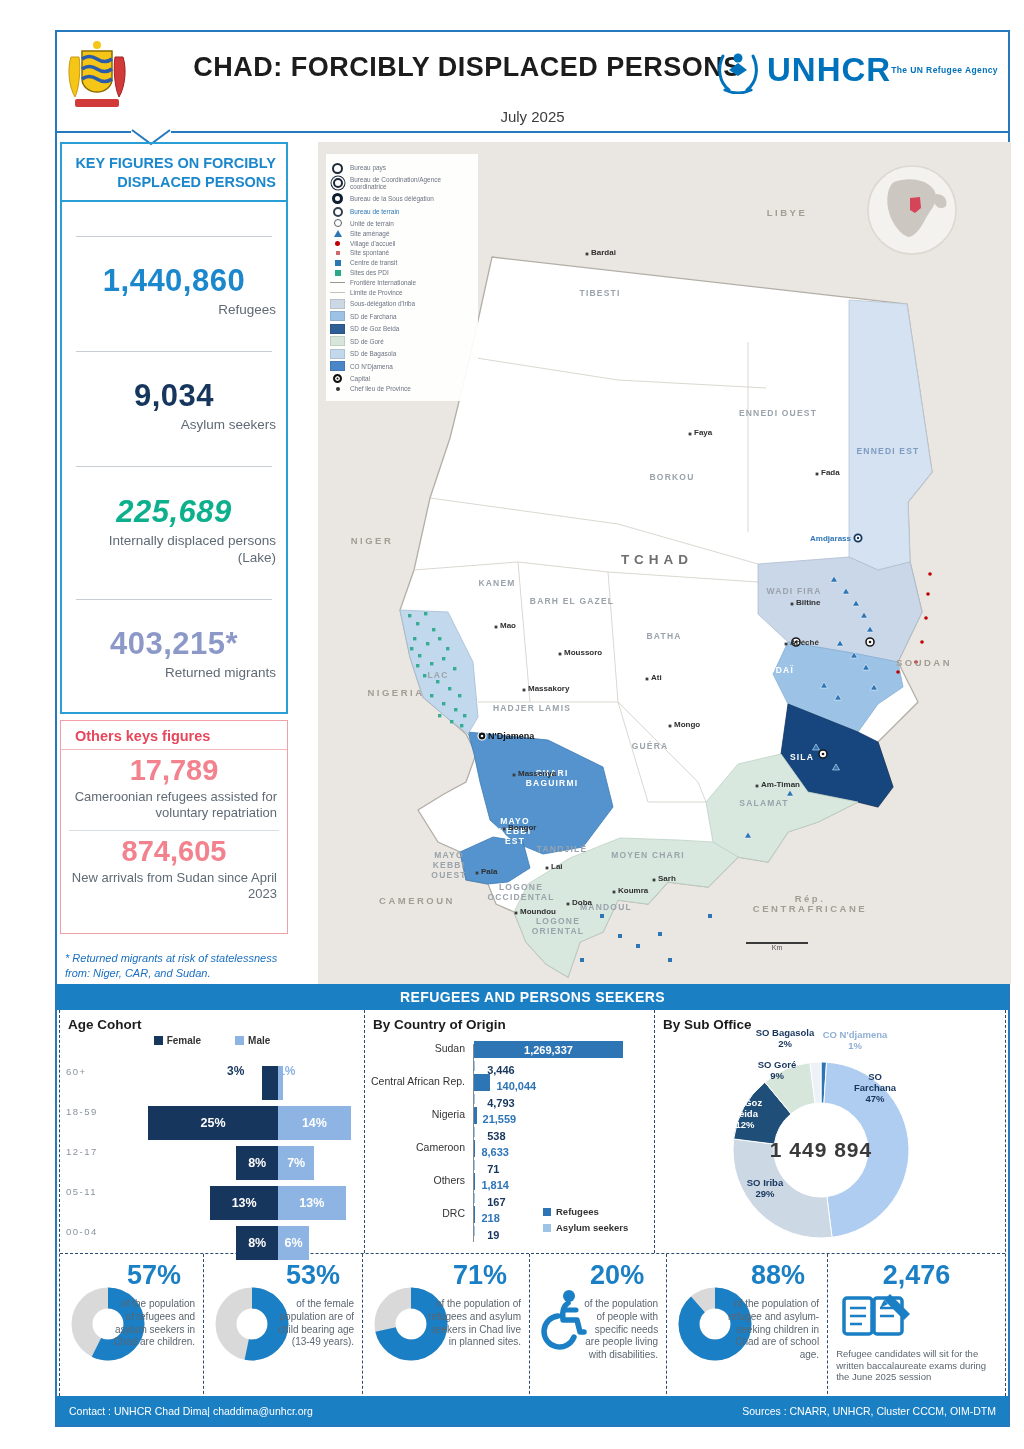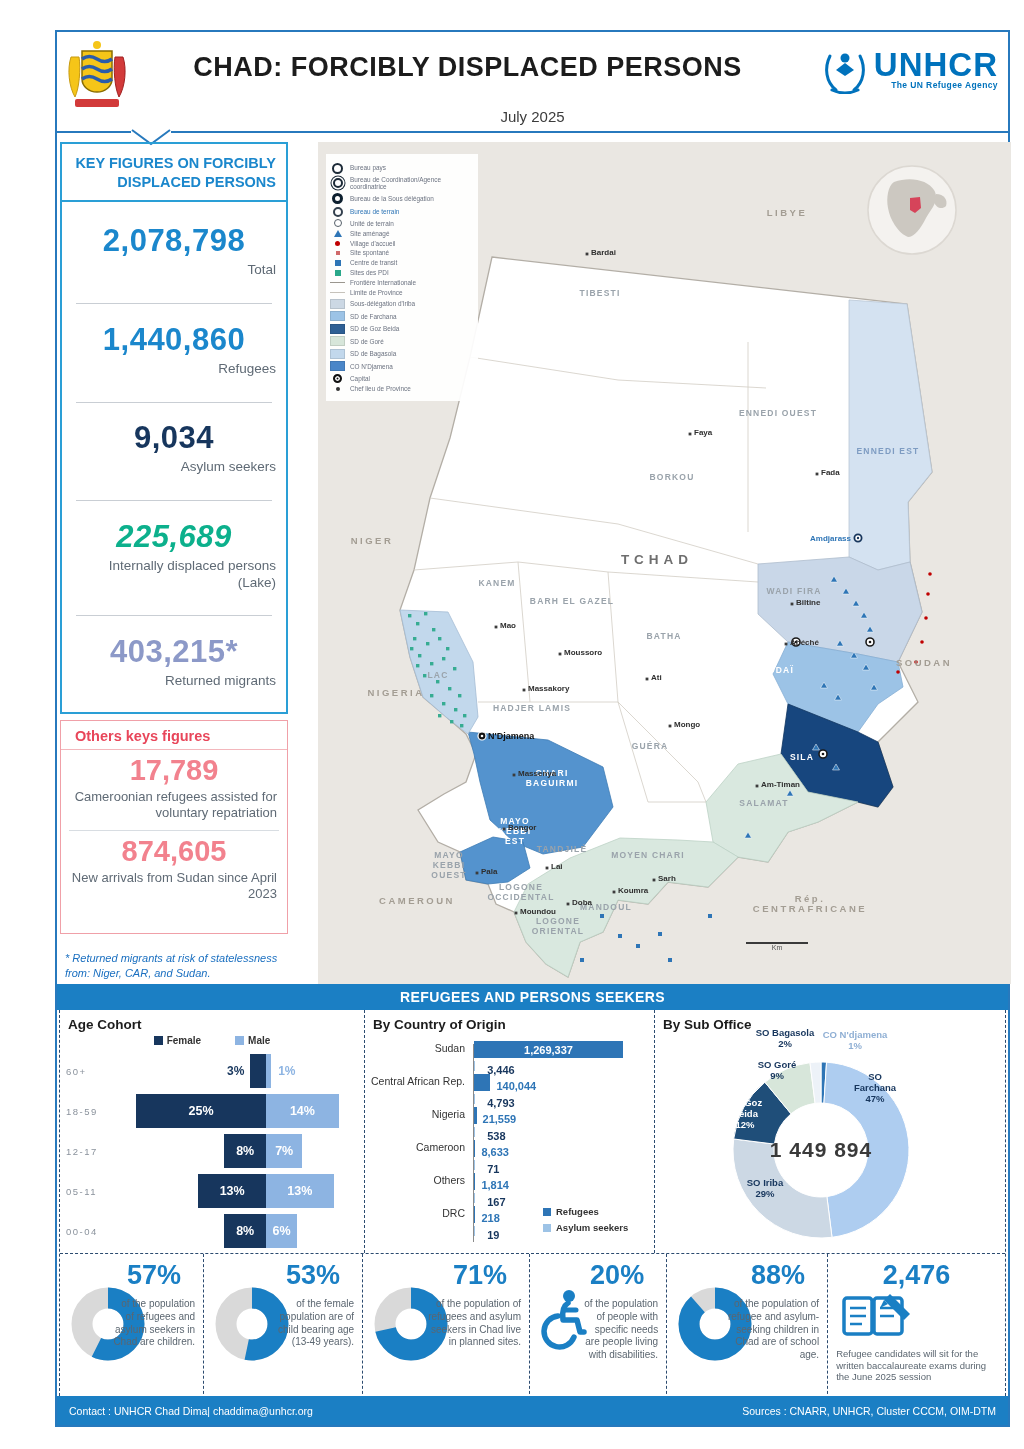--- a/index.html
+++ b/index.html
@@ -7,21 +7,21 @@
         font-family:"Liberation Sans",sans-serif;-webkit-font-smoothing:antialiased;}
   #frame{position:absolute;left:55px;top:30px;width:955px;height:1397px;
          border:2px solid #2779bd;box-sizing:border-box;background:#fff;}
   
   #header{position:absolute;left:0;top:0;right:0;height:97px;}
   #coat{position:absolute;left:8px;top:7px;width:64px;height:72px;}
   #title-wrap{position:absolute;left:120px;right:250px;top:20px;text-align:center;}
   #main-title{font-size:27px;font-weight:bold;color:#1c1c1c;letter-spacing:.5px;margin:0;}
   #date-line{position:absolute;left:0;right:0;top:76px;text-align:center;font-size:15px;color:#3c3c3c;}
   #unhcr{position:absolute;right:10px;top:14px;display:flex;align-items:center;gap:6px;}
-  #unhcr-text{display:flex;flex-direction:column;align-items:flex-end;}
+  #unhcr-text{display:flex;flex-direction:row;align-items:center;}
   #unhcr-word{font-size:33px;font-weight:bold;color:#0072bc;letter-spacing:1px;line-height:30px;}
   #unhcr-tag{font-size:8.5px;font-weight:bold;color:#0072bc;letter-spacing:.4px;}
   #header-rule{position:absolute;left:0;right:0;top:99px;height:2px;background:#2779bd;}
   #notch{position:absolute;left:74px;top:97px;}
   
   #key-figures{position:absolute;left:3px;top:110px;width:228px;height:572px;
                border:2px solid #2a9fd6;box-sizing:border-box;display:flex;flex-direction:column;}
   .kf-head{padding:10px 10px 8px 8px;border-bottom:2px solid #2a9fd6;
            font-size:14.5px;font-weight:bold;color:#1b87cc;text-align:right;line-height:1.3;}
   #kf-list{flex:1;display:flex;flex-direction:column;justify-content:space-evenly;padding:4px 0;}
@@ -85,21 +85,21 @@
   #col-origin{width:290px;border-right:1px dashed #2b4a6f;}
   #col-suboffice{flex:1;}
   
   #age-legend{display:flex;justify-content:center;gap:34px;margin-top:3px;}
   .ag-li{display:flex;align-items:center;gap:4px;font-size:10px;color:#333;font-weight:bold;}
   .ag-sq{width:9px;height:9px;display:inline-block;}
   #age-rows{position:absolute;left:0;right:0;top:44px;}
   .age-row{position:relative;height:34px;margin-bottom:6px;}
   .age-cat{position:absolute;left:6px;top:50%;transform:translateY(-50%);
            font-size:9.5px;letter-spacing:1.5px;color:#8a929c;}
-  .abar{position:absolute;top:0;height:100%;}
+  .abar{position:absolute;top:12px;height:100%;margin-left:12px;}
   .abar .bl-in{position:absolute;width:100%;text-align:center;top:50%;transform:translateY(-50%);
                color:#fff;font-weight:bold;font-size:12.5px;}
   .bl-out{position:absolute;top:50%;transform:translateY(-50%);font-weight:bold;font-size:12px;}
   
   #origin-rows{position:absolute;left:0;right:0;top:30px;}
   #origin-axis{position:absolute;left:108px;top:4px;height:198px;width:1px;background:#8a8a8a;}
   .orig-block{position:relative;height:33px;}
   .orig-label{position:absolute;left:0;top:2px;width:100px;text-align:right;font-size:10.5px;color:#333;}
   .orig-lines{position:absolute;left:109px;right:2px;top:0;}
   .o-row{display:flex;align-items:center;height:19px;}
@@ -169,24 +169,20 @@
     </div>
     <div id="header-rule"></div>
     <svg id="notch" width="40" height="17">
       <rect x="0" y="0" width="40" height="4" fill="#fff"></rect>
       <path d="M1,1 L20,15 L39,1" fill="#ffffff" stroke="#2779bd" stroke-width="2"></path>
     </svg>
 
     <section id="key-figures">
       <div class="kf-head">KEY FIGURES ON FORCIBLY DISPLACED PERSONS</div>
       <div id="kf-list">
-          <div class="kf-stat">
-            <div class="kf-num" style="color: rgb(27, 135, 204);">2,078,798</div>
-            <div class="kf-lab">Total</div>
-          </div>
           <div class="kf-sep"></div>
           <div class="kf-stat">
             <div class="kf-num" style="color: rgb(27, 135, 204);">1,440,860</div>
             <div class="kf-lab">Refugees</div>
           </div>
           <div class="kf-sep"></div>
           <div class="kf-stat">
             <div class="kf-num" style="color: rgb(23, 54, 93);">9,034</div>
             <div class="kf-lab">Asylum seekers</div>
           </div>

